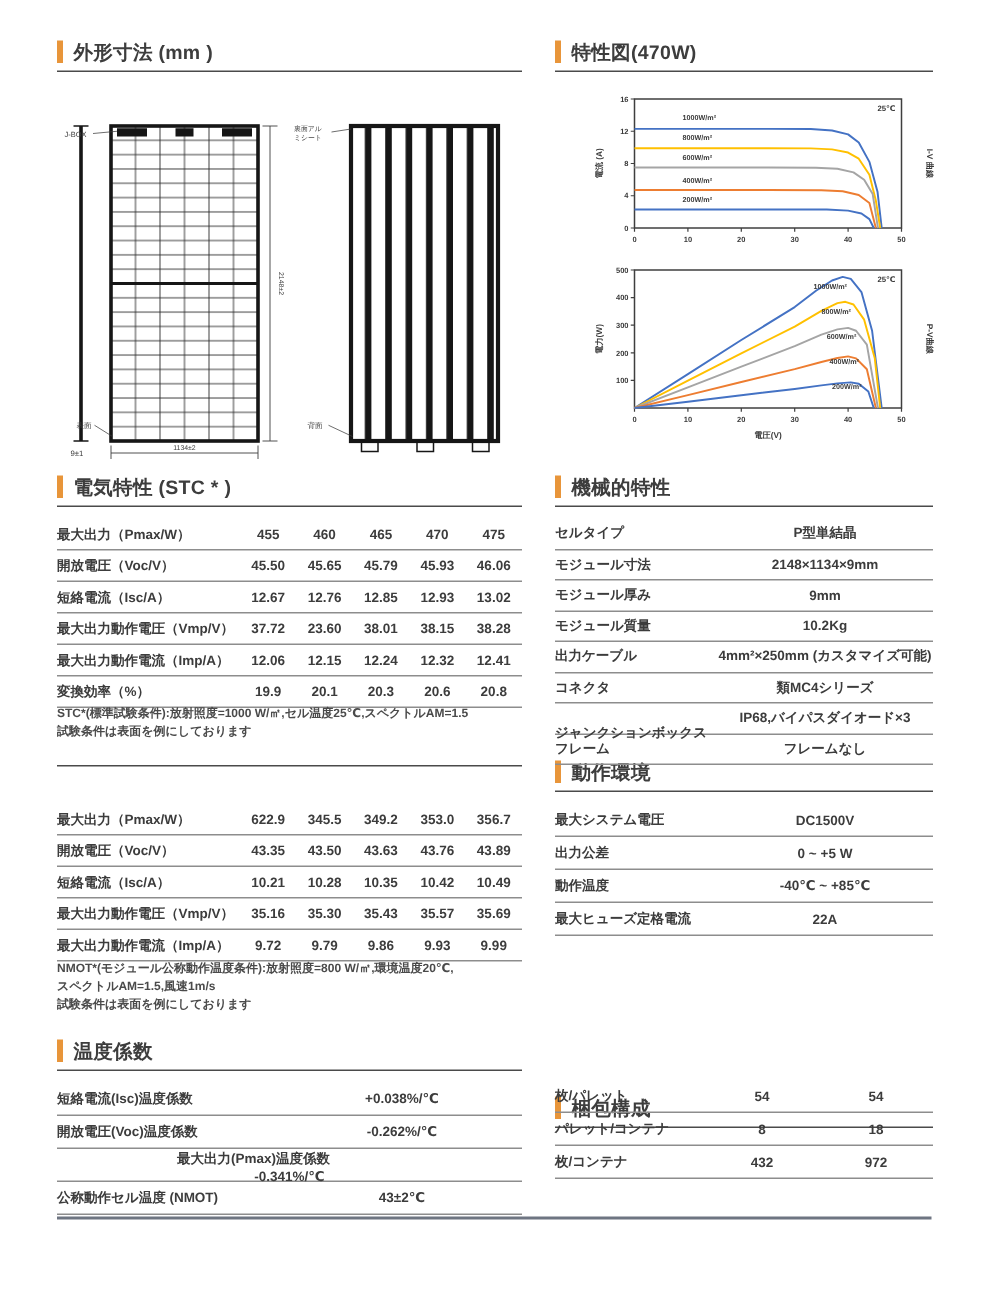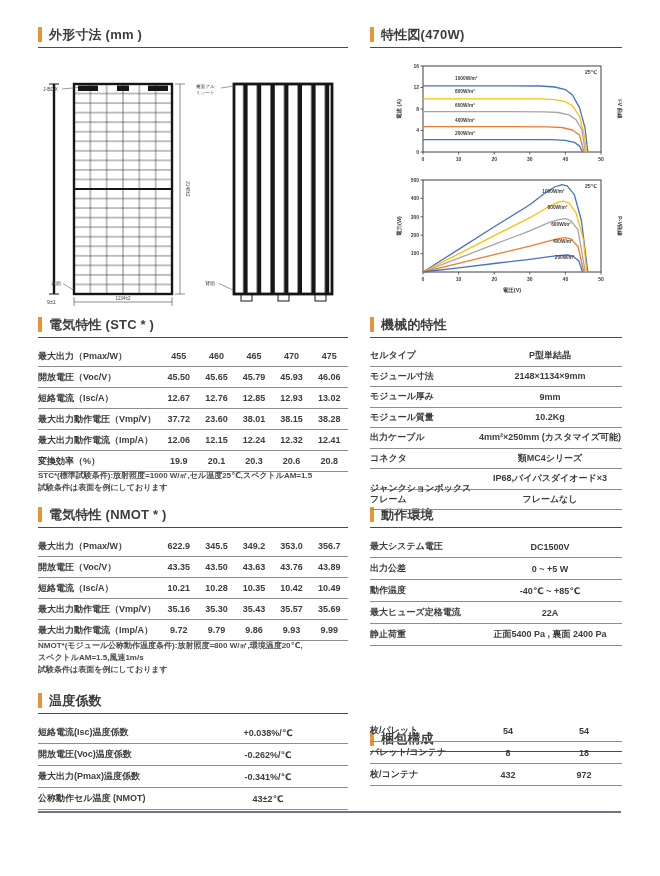--- a/index.html
+++ b/index.html
@@ -46,24 +46,20 @@
   <div class="sec-rule"></div>
 </div>
 <div class="sec-head" style="left:370px;top:316px;width:252px;">
   <div class="sec-title-row">
       <span class="accent"></span>
   <span class="sec-title">機械的特性</span>
     </div>
   <div class="sec-rule"></div>
 </div>
 <div class="sec-head" style="left:38px;top:506px;width:310px;">
-  <div class="sec-title-row">
-      <span class="accent"></span>
-  <span class="sec-title">電気特性 (NMOT * )</span>
-    </div>
   <div class="sec-rule"></div>
 </div>
 <div class="sec-head" style="left:370px;top:506px;width:252px;">
   <div class="sec-title-row">
       <span class="accent"></span>
   <span class="sec-title">動作環境</span>
     </div>
   <div class="sec-rule"></div>
 </div>
 <div class="sec-head" style="left:38px;top:692px;width:310px;">
@@ -355,36 +351,32 @@
       <div class="tval">0 ~ +5 W</div>
     </div>
     <div class="trow" style="height: 21px;">
       <div class="tlabel" style="width: 108px;">動作温度</div>
       <div class="tval">-40℃ ~ +85℃</div>
     </div>
     <div class="trow" style="height: 21px;">
       <div class="tlabel" style="width: 108px;">最大ヒューズ定格電流</div>
       <div class="tval">22A</div>
     </div>
-    <div class="trow" style="height: 21px;">
-      <div class="tlabel" style="width: 108px;">静止荷重</div>
-      <div class="tval">正面5400 Pa , 裏面 2400 Pa</div>
-    </div>
   </div>
 
 <div class="tbl" style="left:38px;top:722px;width:310px;">
     <div class="trow" style="height: 21px;">
       <div class="tlabel" style="width: 150px;">短絡電流(Isc)温度係数</div>
       <div class="tval">+0.038%/℃</div>
     </div>
     <div class="trow" style="height: 21px;">
       <div class="tlabel" style="width: 150px;">開放電圧(Voc)温度係数</div>
       <div class="tval">-0.262%/℃</div>
     </div>
-    <div class="trow" style="height: 21px;">
+    <div class="trow" style="height: 21px; flex-direction: column;">
       <div class="tlabel" style="width: 150px;">最大出力(Pmax)温度係数</div>
       <div class="tval">-0.341%/℃</div>
     </div>
     <div class="trow" style="height: 21px;">
       <div class="tlabel" style="width: 150px;">公称動作セル温度 (NMOT)</div>
       <div class="tval">43±2℃</div>
     </div>
   </div>
 
 <div class="tbl" style="left:370px;top:720px;width:252px;">

